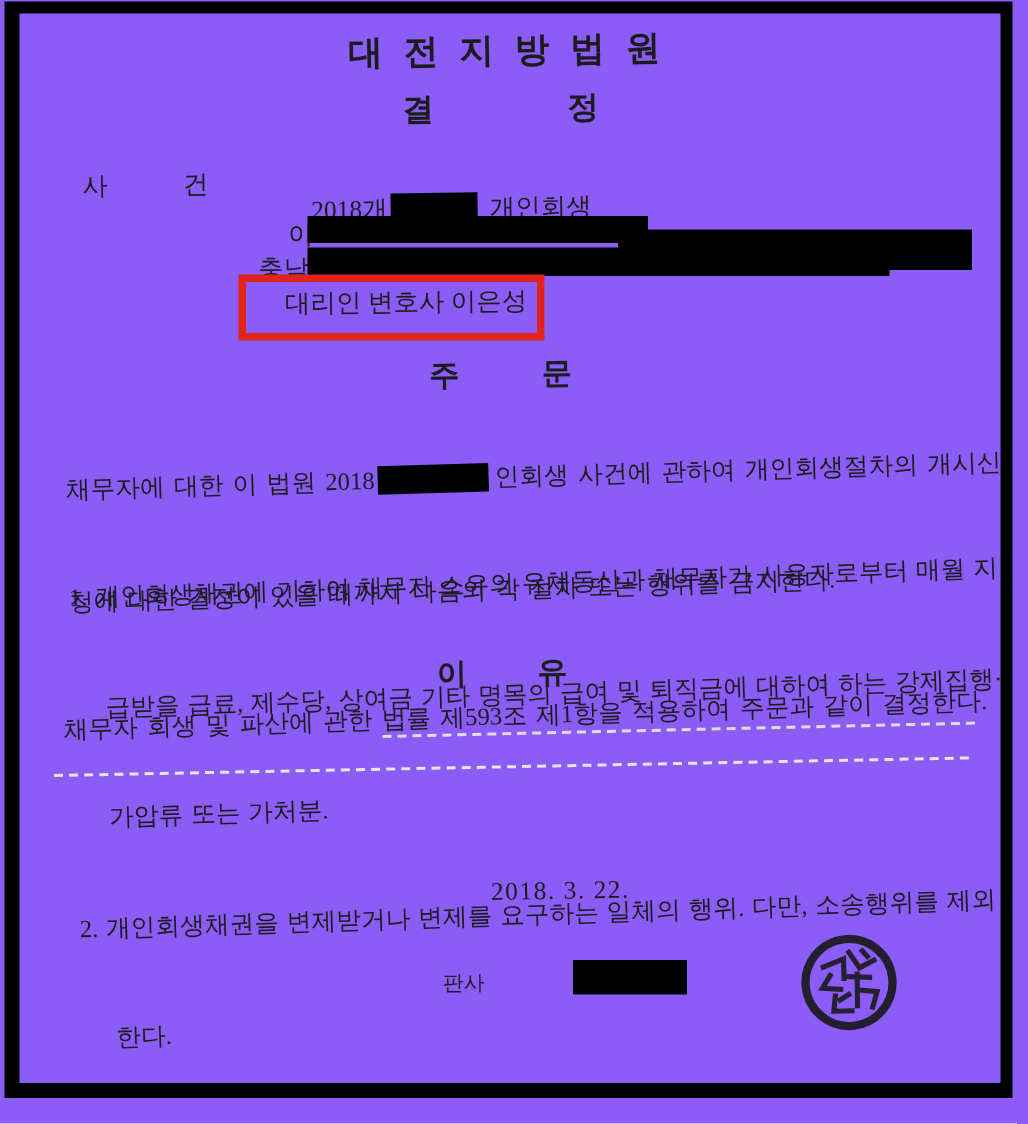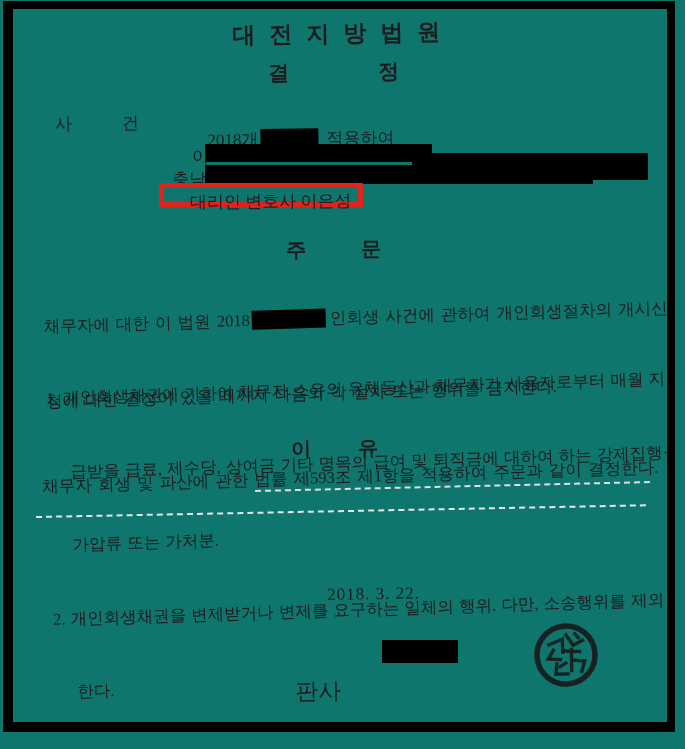--- a/index.html
+++ b/index.html
@@ -1,17 +1,17 @@
 <!DOCTYPE html>
 <html><head>
 <meta charset="utf-8">
 <style>
   html,body{margin:0;padding:0;background:#fff;}
   .page{
-    position:relative;width:685px;height:749px;background:#0f766e;
+    position:relative;width:685px;height:749px;background:#8b5cf6;
     font-family:"Liberation Serif","DejaVu Serif",serif;
     color:#1c1c1e;overflow:hidden;
   }
   .frame{
     position:absolute;left:3px;top:1px;width:672px;height:731px;
     box-sizing:border-box;border:solid #000;border-width:8px 8px 10px 10px;
     pointer-events:none;
   }
   .abs{position:absolute;white-space:pre;}
   .bold{font-weight:bold;}
@@ -21,21 +21,21 @@
   .doctitle{font-size:21px;transform:rotate(-0.8deg);transform-origin:0 0;}
   .h2{font-size:20px;transform:rotate(-1deg);transform-origin:0 0;}
   .lbl{font-size:17px;}
   .val{font-size:17px;}
   .body-block{font-size:16.5px;line-height:25px;transform:rotate(-1.7deg);transform-origin:0 0;word-spacing:2px;}
   .list-block{font-size:16.5px;line-height:24.5px;transform:rotate(-1.85deg);transform-origin:0 0;word-spacing:1px;}
   .cont{padding-left:22px;}
   .inline-bar{display:inline-block;width:74px;height:19px;background:#000;vertical-align:-4px;margin:0 4px 0 2px;}
   .case-bar{display:inline-block;width:58px;height:20px;background:#000;vertical-align:-4px;margin:0 8px 0 2px;}
   .redbox{
-    position:absolute;left:159px;top:183px;width:204px;height:24px;
+    position:absolute;left:159px;top:183px;width:204px;height:44px;
     box-sizing:border-box;border:5px solid #e0231b;background:transparent;
   }
   .redbox span{position:absolute;left:26px;top:2px;font-size:17px;white-space:pre;transform:rotate(-0.6deg);}
   .dash{position:absolute;border-top:2px dashed #dedede;transform-origin:0 0;}
   .seal{position:absolute;left:530px;top:619px;}
 </style>
 </head>
 <body>
 
 <div class="page">
@@ -47,21 +47,21 @@
   <div class="abs bold doctitle spread" style="left:268px;top:59px;width:131px;">
     <span>결</span>
     <span>정</span>
   </div>
 
   <div class="abs lbl spread" style="left:55px;top:112px;width:84px;transform:rotate(-0.8deg);">
     <span>사</span>
     <span>건</span>
   </div>
   <div class="abs val" style="left:190px;top:109px;transform:rotate(-0.8deg);transform-origin:0 0;">
-    <span>2018개</span><span class="case-bar"></span><span>적용하여</span>
+    <span>2018개</span><span class="case-bar"></span><span>개인회생</span>
   </div>
 
   <div class="abs val" style="left:192px;top:145px;">이</div>
   <div class="abs val" style="left:172px;top:168px;transform:rotate(-0.5deg);transform-origin:0 0;font-family:Liberation Mono, monospace;">충남</div>
 
   <div class="bar" style="left:205px;top:144px;width:227px;height:18px;"></div>
   <div class="bar" style="left:412px;top:153px;width:236px;height:27px;"></div>
   <div class="bar" style="left:205px;top:165px;width:388px;height:19px;"></div>
 
   <div class="redbox">
@@ -91,21 +91,21 @@
     <span>유</span>
   </div>
 
   <div class="abs body-block" style="left:42px;top:474px;transform:rotate(-1.8deg);">채무자 회생 및 파산에 관한 법률 제593조 제1항을 적용하여 주문과 같이 결정한다.</div>
 
   <div class="dash" style="left:255px;top:490px;width:395px;transform:rotate(-1.3deg);"></div>
   <div class="dash" style="left:36px;top:516px;width:610px;border-top-color:#e6e6e6;transform:rotate(-1.1deg);"></div>
 
   <div class="abs" style="left:327px;top:585px;font-size:17px;letter-spacing:1px;transform:rotate(-1deg);transform-origin:0 0;">2018. 3. 22.</div>
 
-  <div class="abs" style="left:295px;top:676px;font-size:23px;transform:rotate(-0.5deg);transform-origin:0 0;">판사</div>
+  <div class="abs" style="left:295px;top:647px;font-size:14px;transform:rotate(-0.5deg);transform-origin:0 0;">판사</div>
   <div class="bar" style="left:382px;top:640px;width:76px;height:23px;"></div>
 
   <div class="seal">
     <svg width="72" height="72" viewBox="0 0 72 72" aria-hidden="true">
       <g transform="rotate(-6 36 36)">
         <circle cx="36" cy="36" r="29" fill="none" stroke="#181818" stroke-width="5.5" opacity="0.9"></circle>
         <g stroke="#181818" fill="none" stroke-width="3.4" stroke-linecap="square" opacity="0.88">
           <path d="M20 24 L34 20 L33 33"></path>
           <path d="M38 16 L44 27 L54 23"></path>
           <path d="M24 30 L18 38 L30 40"></path>

